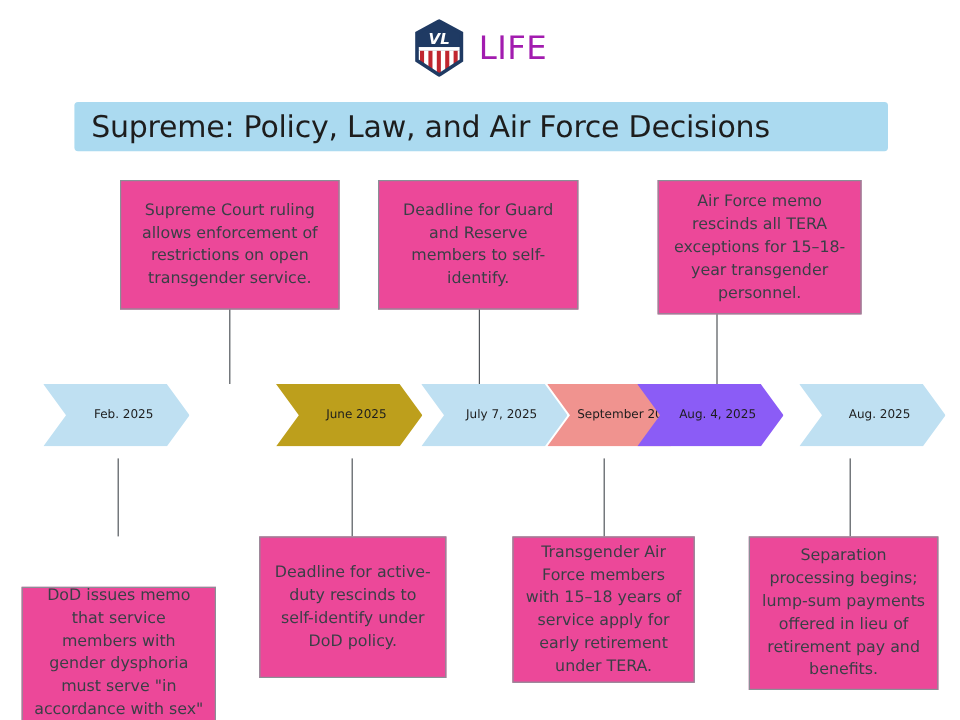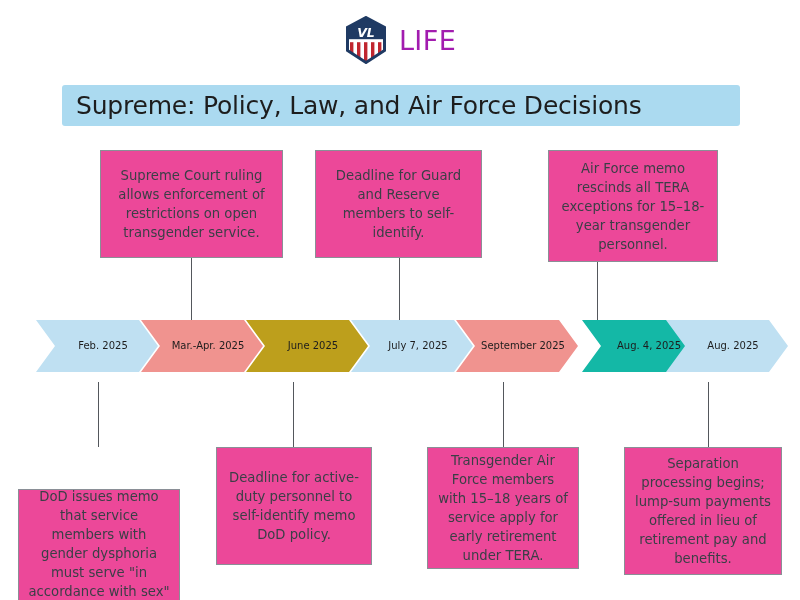--- a/index.html
+++ b/index.html
@@ -117,49 +117,46 @@
     <span>Air Force memo rescinds all TERA exceptions for 15–18-year transgender personnel.</span>
   </div>
 
   <div class="conn" style="left:191px;top:258px;height:62px;"></div>
   <div class="conn" style="left:399px;top:258px;height:62px;"></div>
   <div class="conn" style="left:597px;top:262px;height:58px;"></div>
 
   <div class="chev first" style="left:36px;width:122px;background:#BFE0F2;">
     <span>Feb. 2025</span>
   </div>
-  <div class="chev" style="left:141px;width:122px;background:#F0938F;">
-    <span>Mar.-Apr. 2025</span>
-  </div>
-  <div class="chev" style="left:246px;width:122px;background:#BD9F1C;">
+  <div class="chev" style="left:230px;width:122px;background:#BD9F1C;">
     <span>June 2025</span>
   </div>
   <div class="chev" style="left:351px;width:122px;background:#BFE0F2;">
     <span>July 7, 2025</span>
   </div>
   <div class="chev" style="left:456px;width:122px;background:#F0938F;">
     <span>September 2025</span>
   </div>
-  <div class="chev" style="left:582px;width:122px;background:#14b8a6;">
+  <div class="chev" style="left:531px;width:122px;background:#8b5cf6;">
     <span>Aug. 4, 2025</span>
   </div>
   <div class="chev" style="left:666px;width:122px;background:#BFE0F2;">
     <span>Aug. 2025</span>
   </div>
 
   <div class="conn" style="left:98px;top:382px;height:65px;"></div>
   <div class="conn" style="left:293px;top:382px;height:65px;"></div>
   <div class="conn" style="left:503px;top:382px;height:65px;"></div>
   <div class="conn" style="left:708px;top:382px;height:65px;"></div>
 
   <div class="box" style="left:18px;top:447px;width:162px;height:128px;margin-top:42px;">
     <span>DoD issues memo that service members with gender dysphoria must serve "in accordance with sex" or face separation.</span>
   </div>
   <div class="box" style="left:216px;top:447px;width:156px;height:118px;">
-    <span>Deadline for active-duty personnel to self-identify memo DoD policy.</span>
+    <span>Deadline for active-duty rescinds to self-identify under DoD policy.</span>
   </div>
   <div class="box" style="left:427px;top:447px;width:152px;height:122px;">
     <span>Transgender Air Force members with 15–18 years of service apply for early retirement under TERA.</span>
   </div>
   <div class="box" style="left:624px;top:447px;width:158px;height:128px;">
     <span>Separation processing begins; lump-sum payments offered in lieu of retirement pay and benefits.</span>
   </div>
 
 </div>
 

